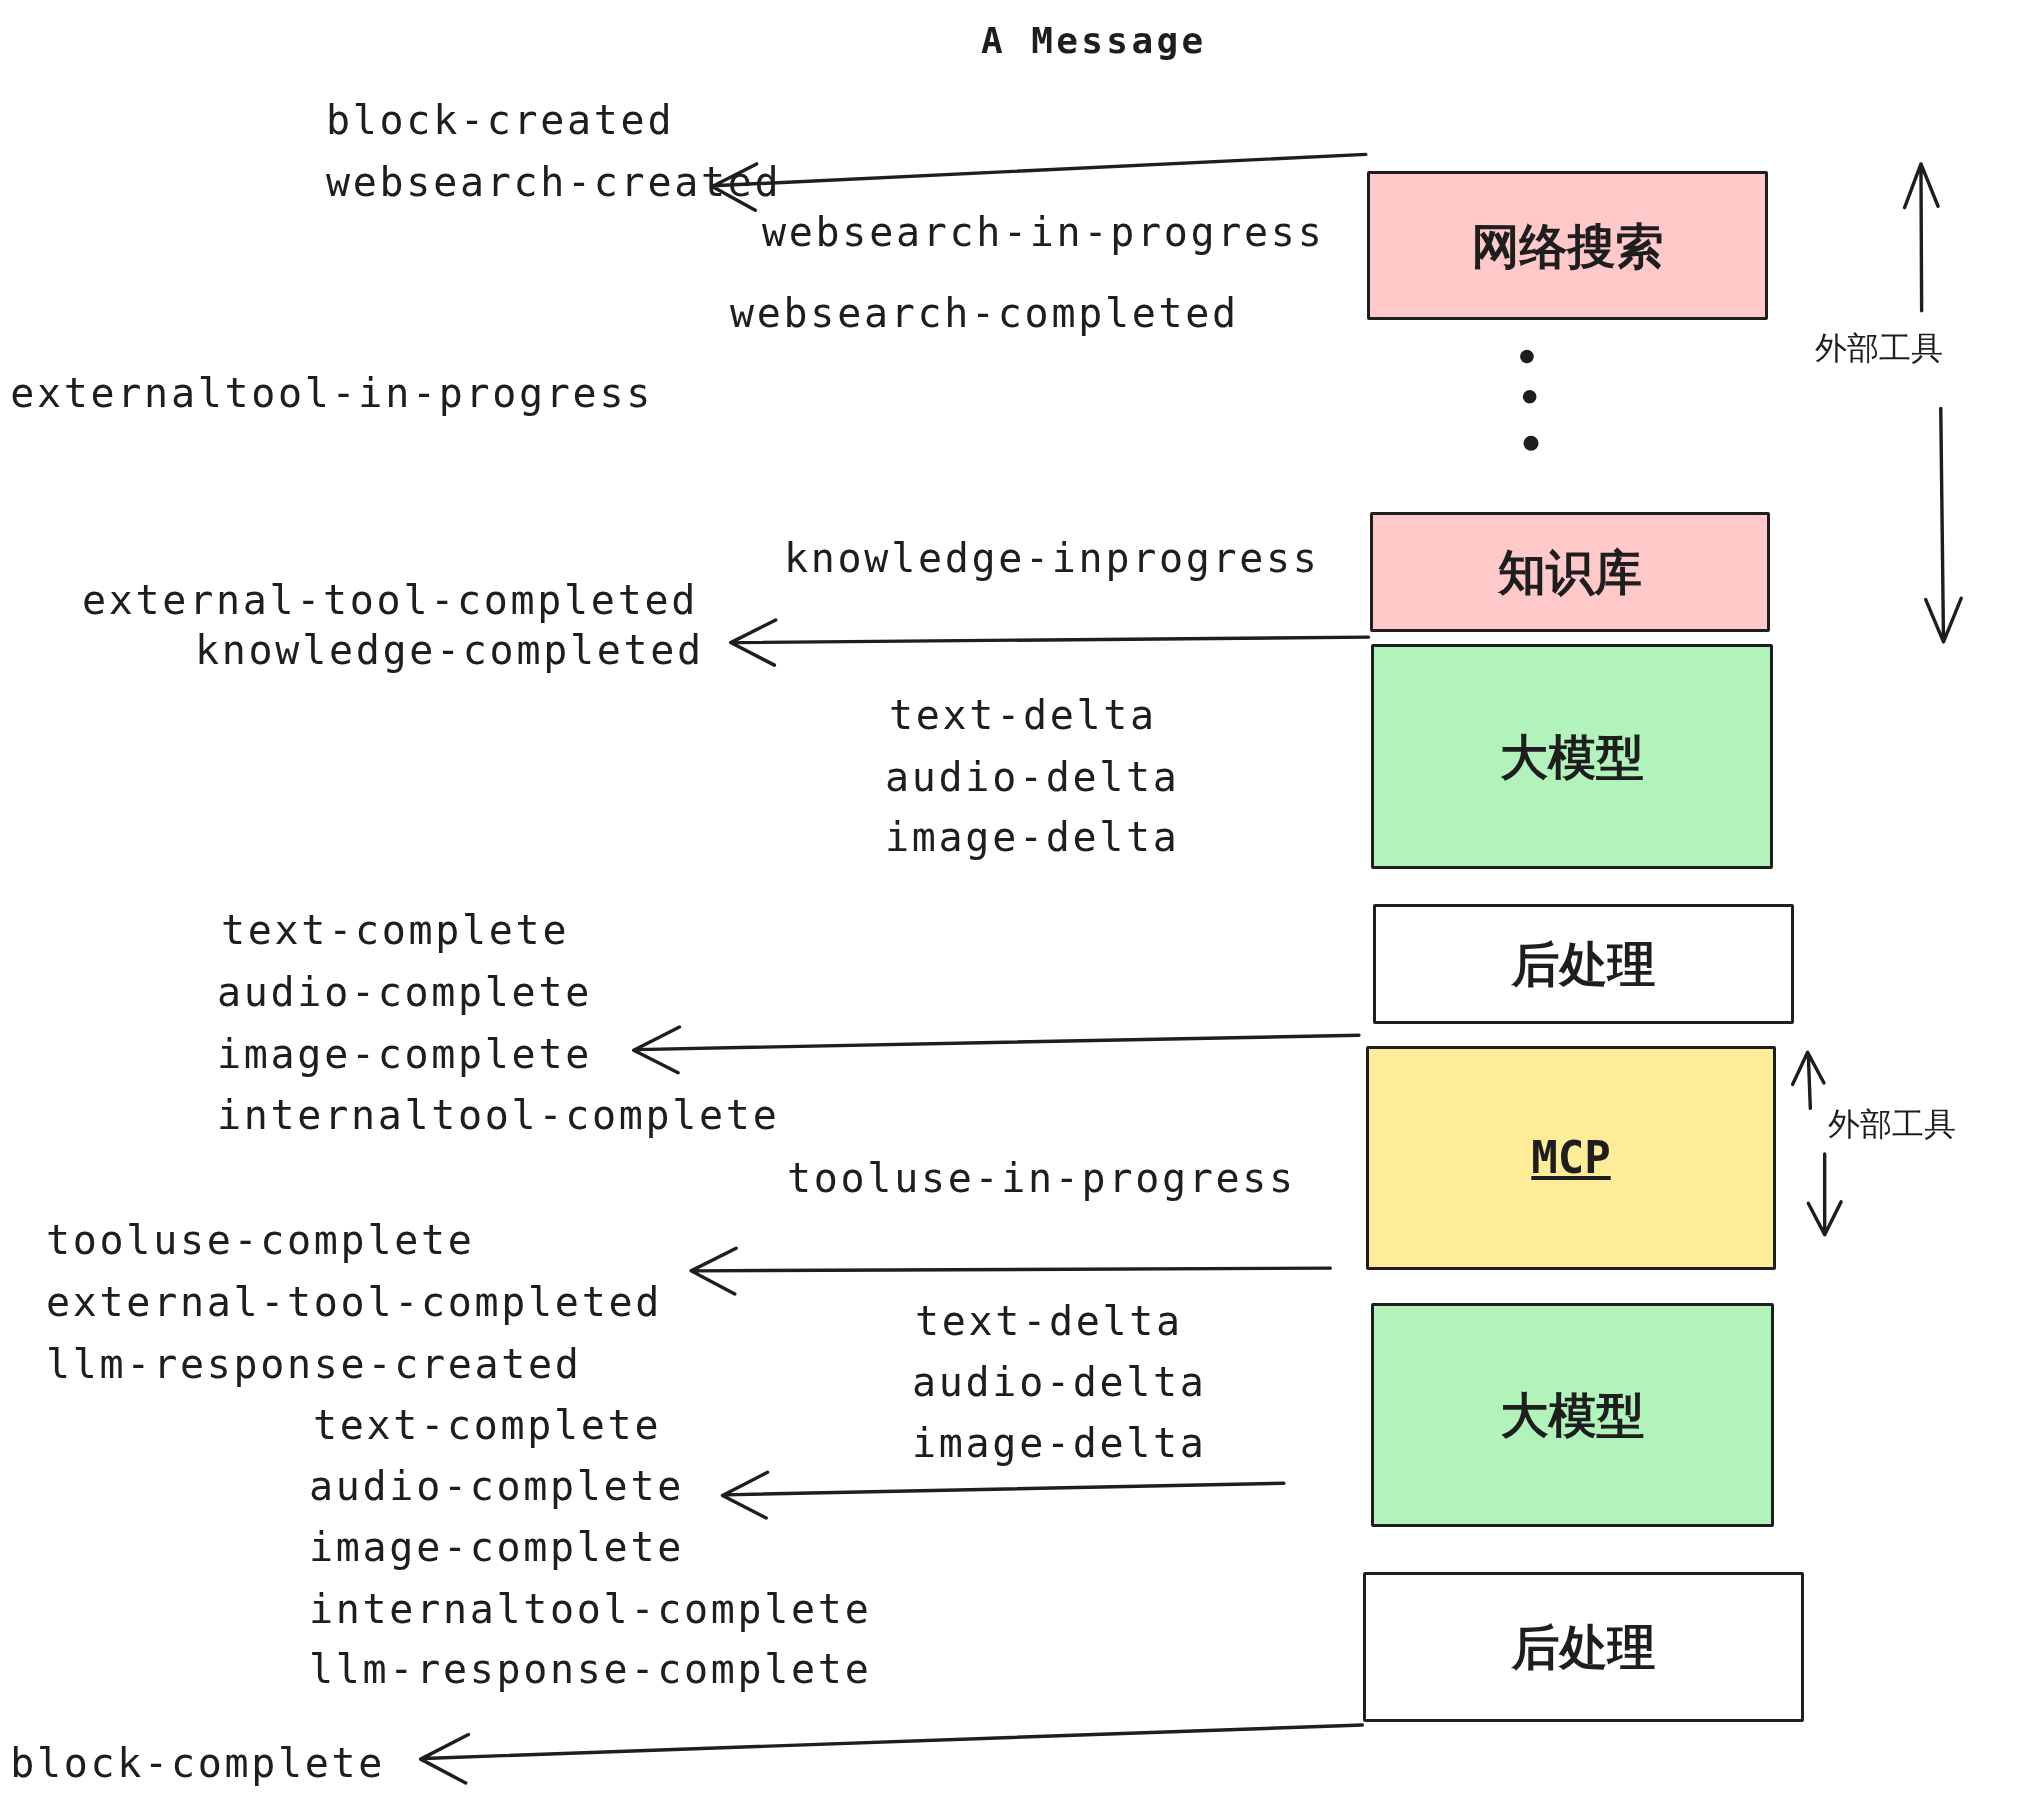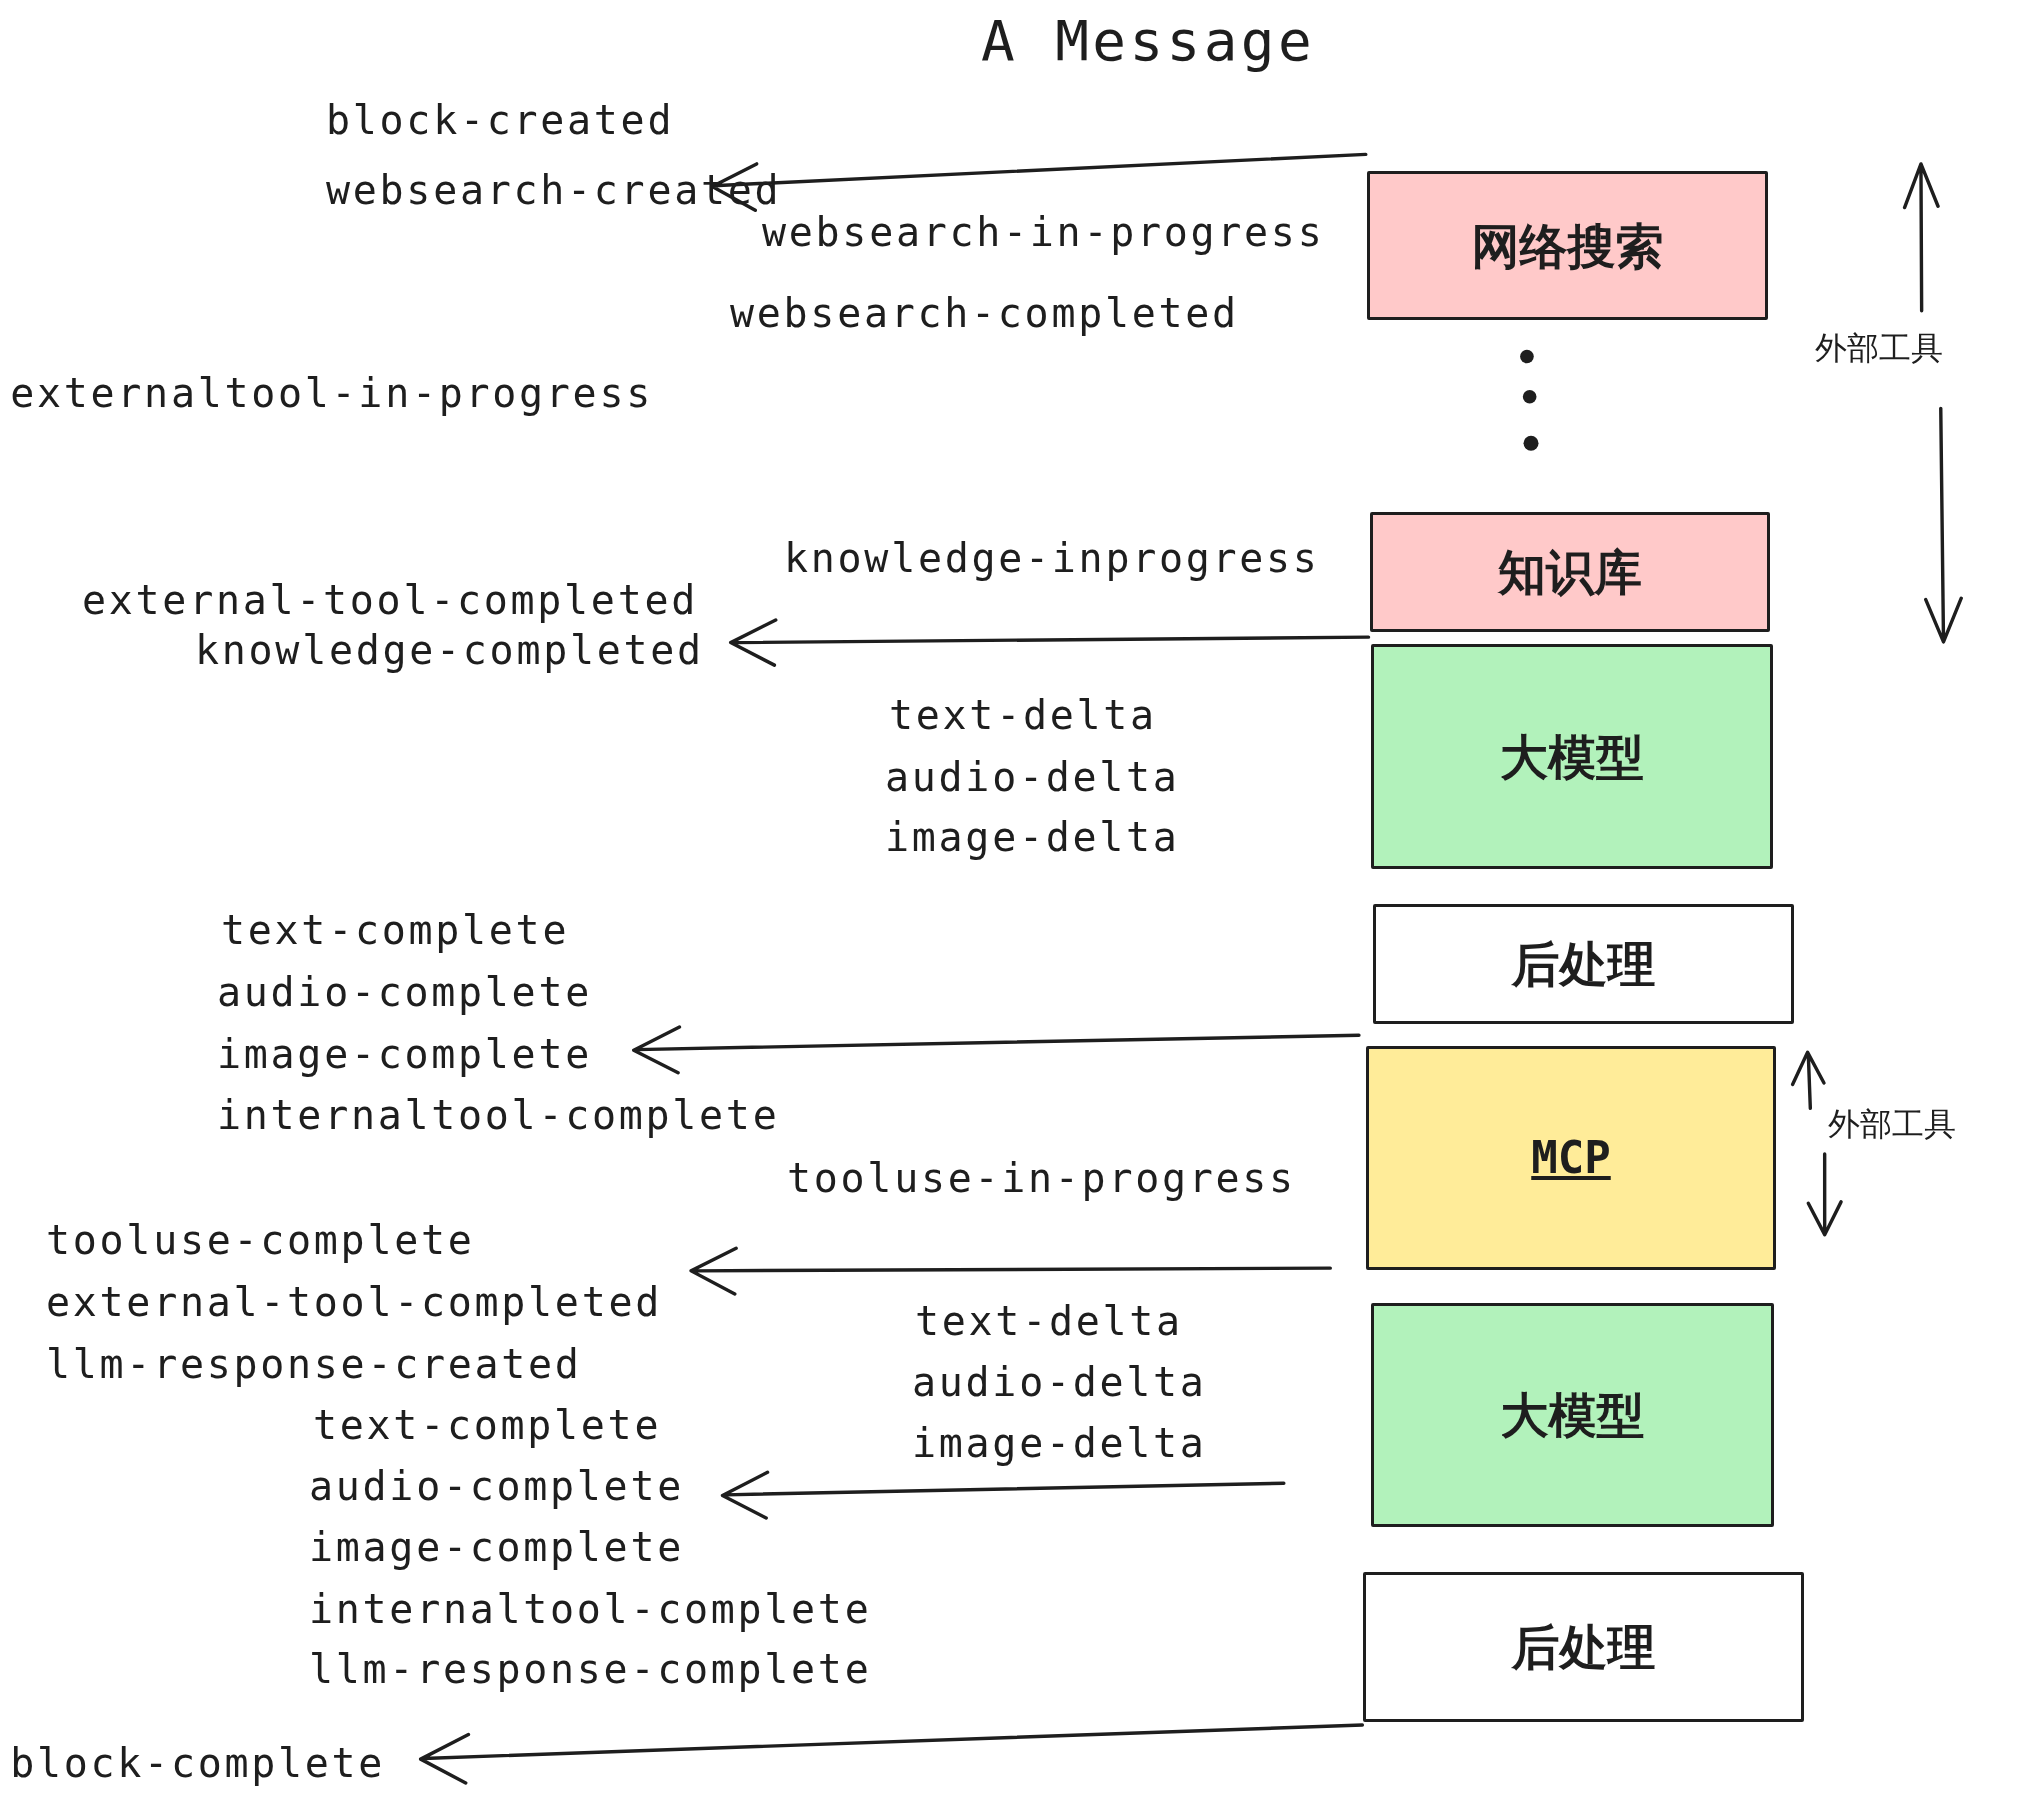--- a/index.html
+++ b/index.html
@@ -15,21 +15,21 @@
   #arrows path{stroke:#1e1e1e;stroke-width:5;fill:none;stroke-linecap:round;stroke-linejoin:round;}
   #arrows circle{fill:#1e1e1e;stroke:none;}
   .ev{
     position:absolute;
     font-size:40px;letter-spacing:2.7px;line-height:49px;
     white-space:nowrap;
     font-family:"DejaVu Sans Mono", monospace;
   }
   .title{
     position:absolute;
-    font-size:56px;letter-spacing:3.4px;line-height:49px;font-weight:normal;
+    font-size:36px;letter-spacing:3.4px;line-height:49px;font-weight:bold;
     white-space:nowrap;
   }
   .box{
     position:absolute;
     border:3.4px solid #1e1e1e;border-radius:2px;
     display:flex;align-items:center;justify-content:center;
     box-sizing:border-box;
   }
   .box .cjk{
     font-family:"DejaVu Sans", "Liberation Sans", sans-serif;
@@ -71,21 +71,21 @@
     <path d="M2672 1690 L2672 1806 M2648 1762 L2672 1808 L2696 1760"></path>
 
     <circle cx="2236" cy="522" r="10"></circle>
     <circle cx="2240" cy="581" r="10"></circle>
     <circle cx="2242" cy="649" r="11"></circle>
   </svg>
 
   <div class="title" style="left:981px;top:16.4px">A Message</div>
 
   <div class="ev" style="left:326px;top:96px">block-created</div>
-  <div class="ev" style="left:326px;top:166px">websearch-created</div>
+  <div class="ev" style="left:326px;top:158px">websearch-created</div>
   <div class="ev" style="left:762px;top:208px">websearch-in-progress</div>
   <div class="ev" style="left:730px;top:289px">websearch-completed</div>
   <div class="ev" style="left:10.2px;top:369px">externaltool-in-progress</div>
   <div class="ev" style="left:784px;top:534px">knowledge-inprogress</div>
   <div class="ev" style="left:82px;top:576px">external-tool-completed</div>
   <div class="ev" style="left:195px;top:626px">knowledge-completed</div>
 
   <div class="ev" style="left:889px;top:691px">text-delta</div>
   <div class="ev" style="left:885px;top:753px">audio-delta</div>
   <div class="ev" style="left:885px;top:813px">image-delta</div>

